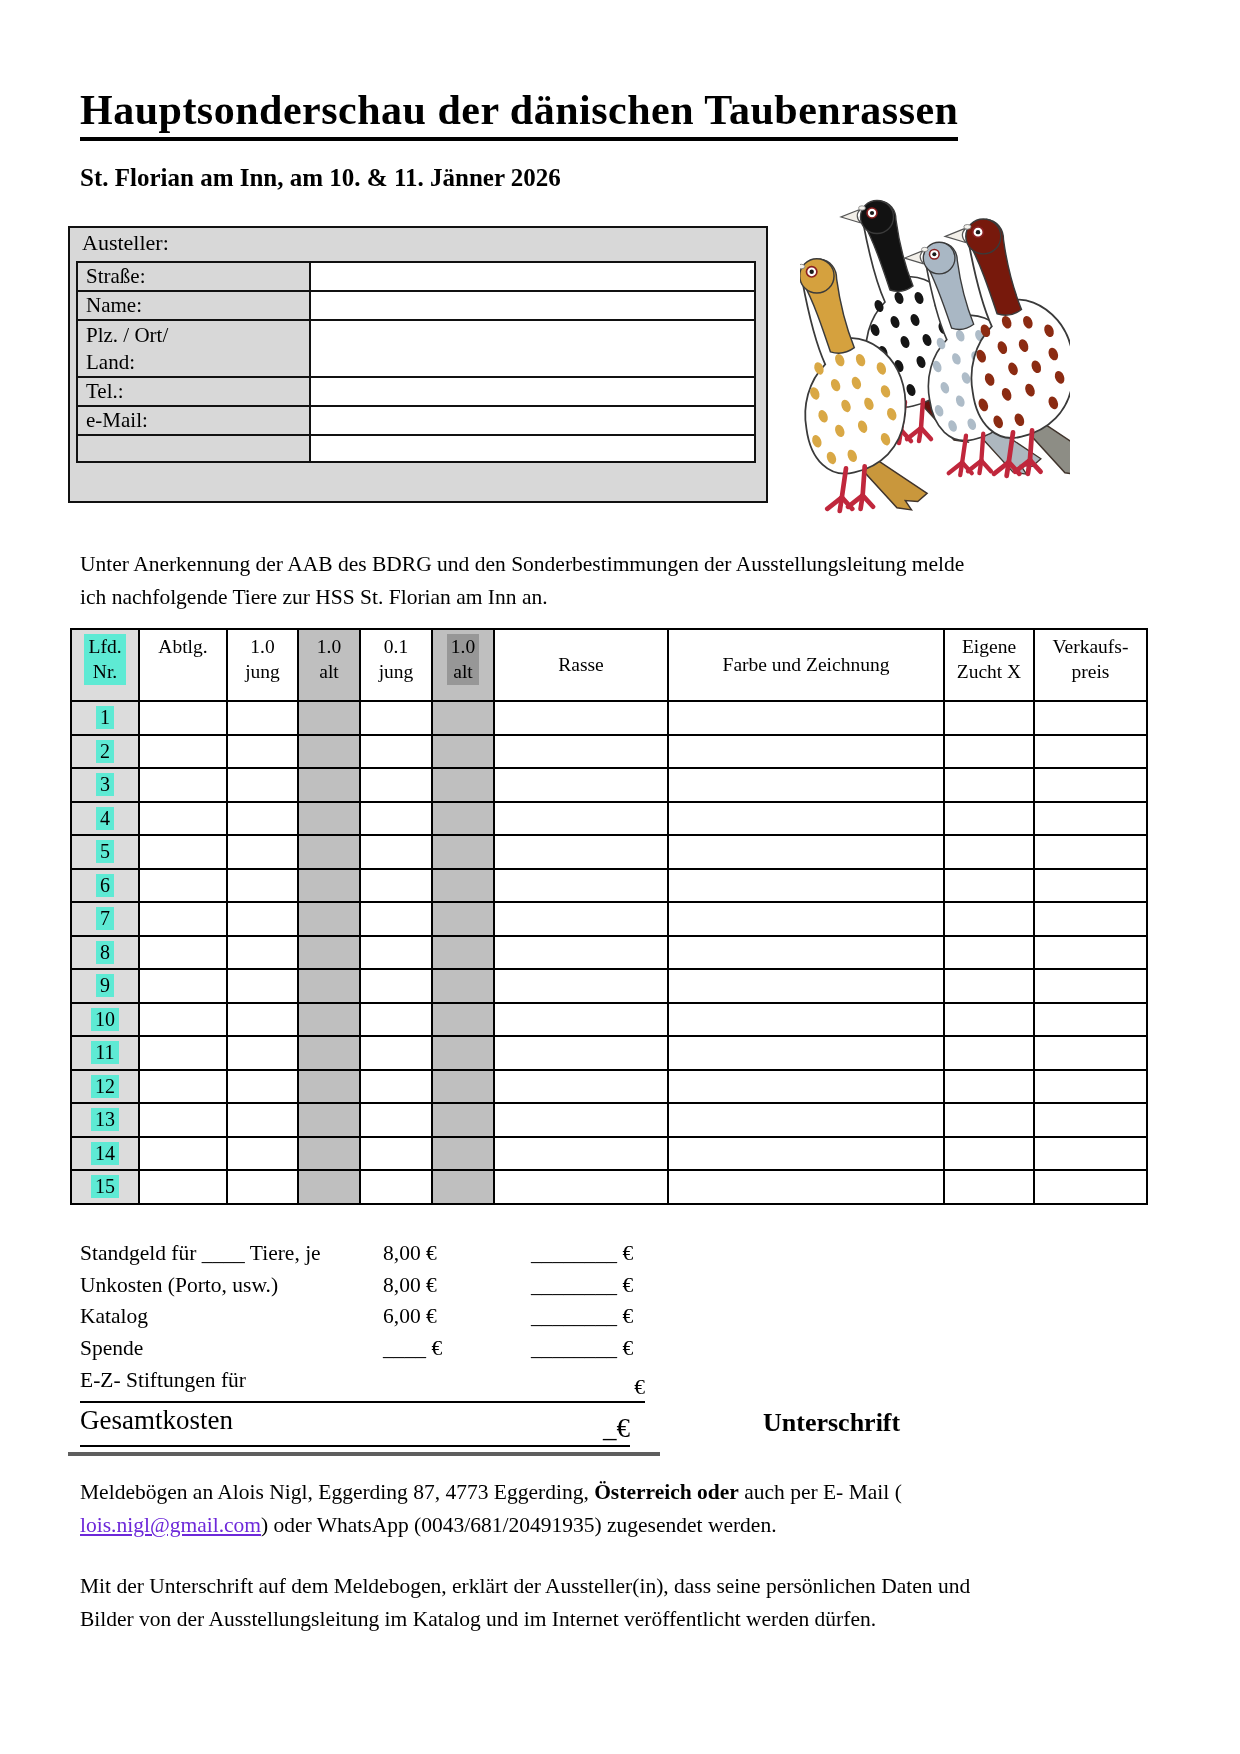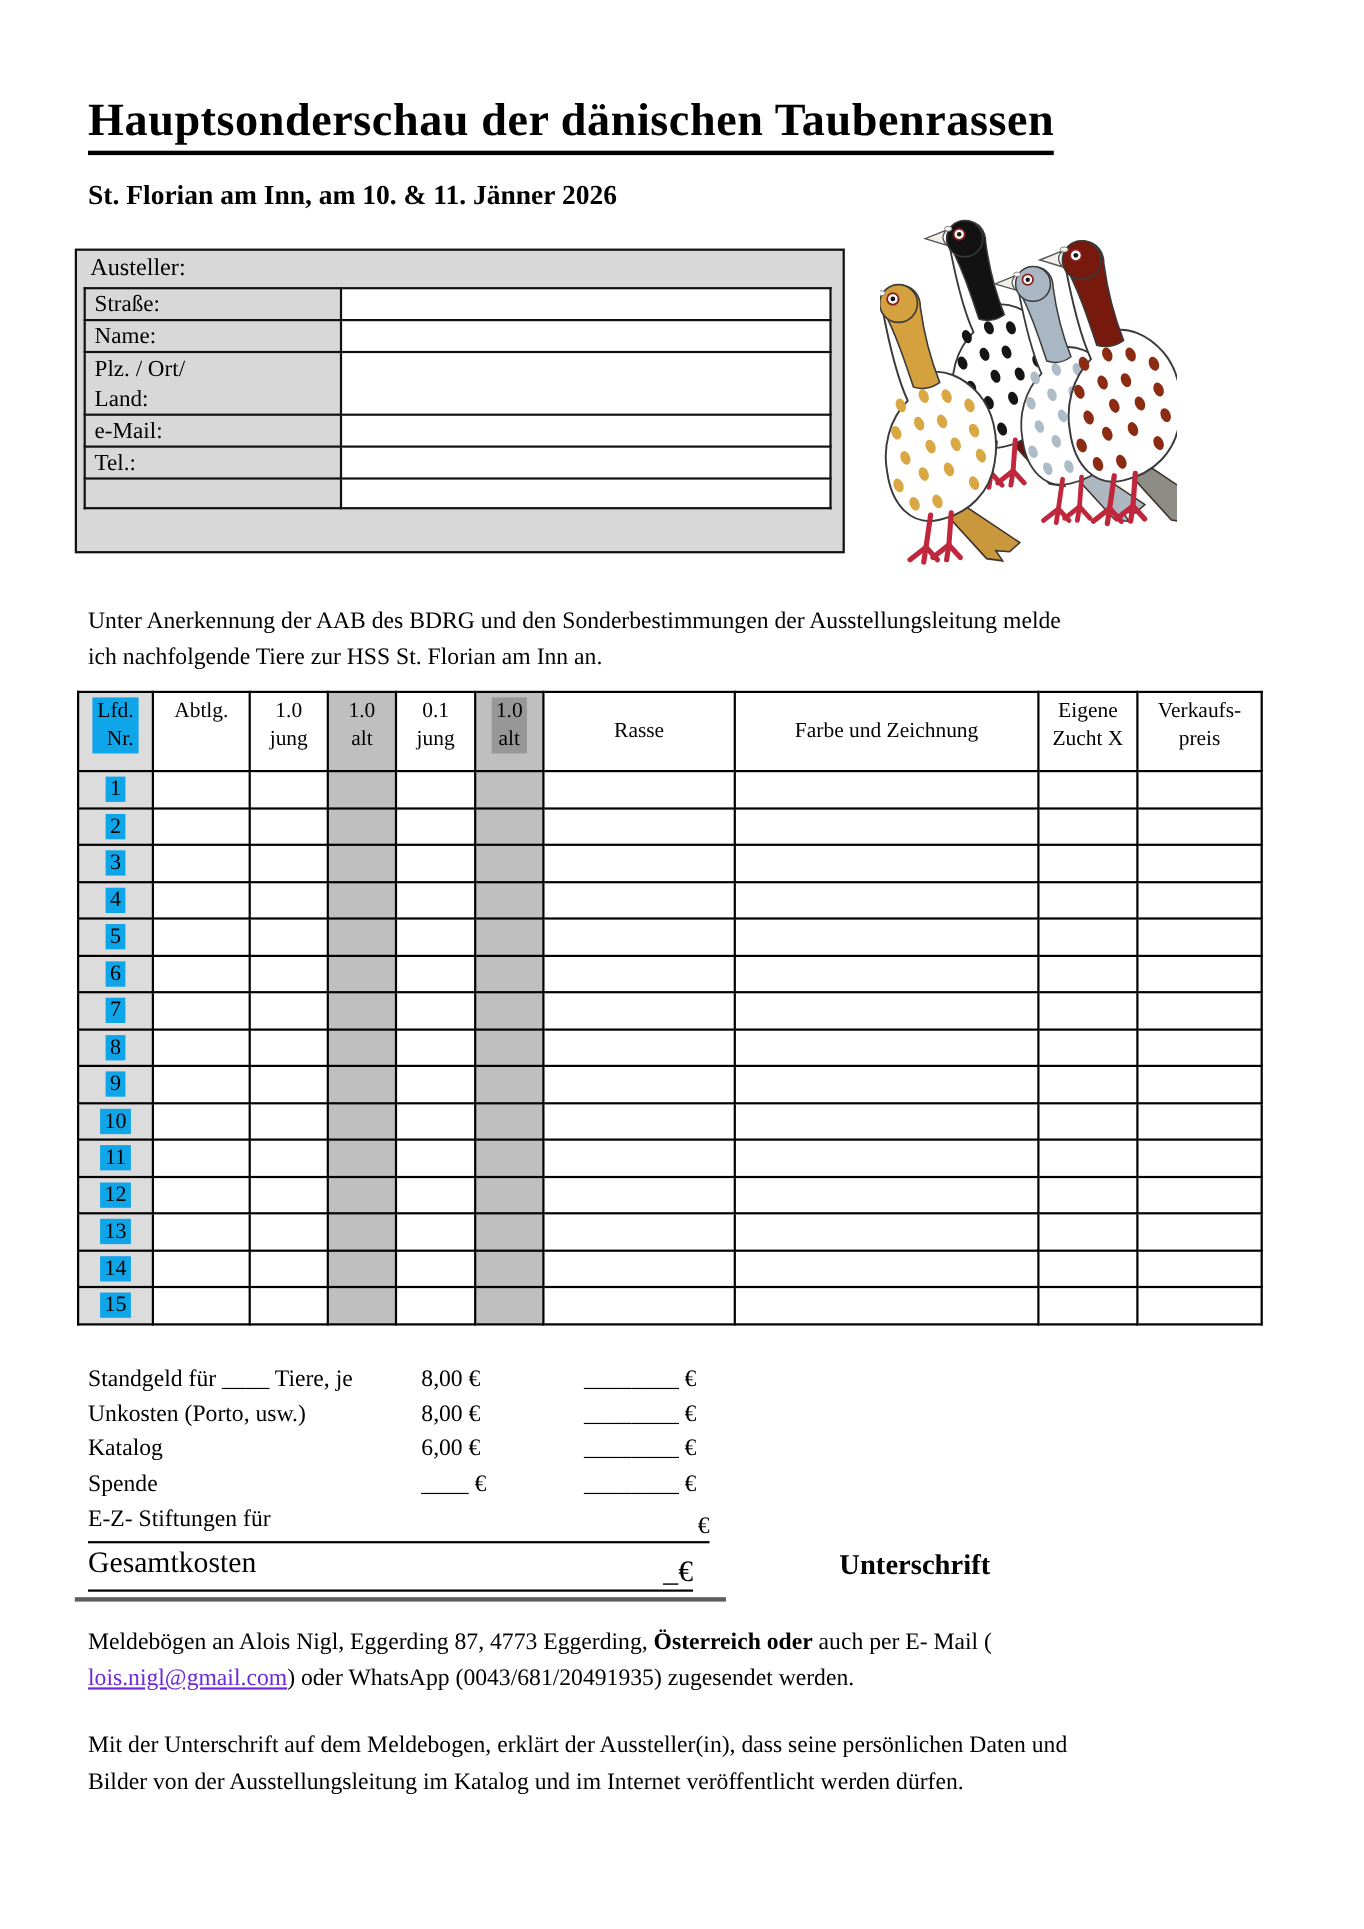--- a/index.html
+++ b/index.html
@@ -27,21 +27,21 @@
 
   
   .entry-table{position:absolute;left:70px;top:628px;border-collapse:collapse;table-layout:fixed;}
   .entry-table th,.entry-table td{border:2.5px solid #000;font-weight:normal;box-sizing:border-box;}
   .entry-table th{font-size:19.5px;line-height:1.3;vertical-align:top;padding-top:4px;
                   white-space:pre-line;text-align:center;height:72px;background:#fff;}
   .entry-table th.mid{vertical-align:middle;padding-top:0;}
   .entry-table td{height:33.5px;font-size:20px;text-align:center;background:#fff;}
   .entry-table .c-num{background:#dcdcdc;}
   .entry-table .c-gray{background:#bfbfbf;}
-  .hl-light{display:inline-block;white-space:pre-line;background:#0ea5e9;padding:0 4px;text-align:right;}
+  .hl-light{display:inline-block;white-space:pre-line;background:#5eead4;padding:0 4px;}
   .hl-dark{display:inline-block;white-space:pre-line;background:#979797;padding:0 4px;}
 
   
   .costs{position:absolute;left:80px;top:1241px;width:565px;font-size:21.5px;}
   .cost-row{display:grid;grid-template-columns:303px 148px 1fr;height:31.6px;align-items:baseline;}
   .ez-row{position:relative;height:33px;border-bottom:2.5px solid #000;margin-top:1px;}
   .ez-cur{position:absolute;right:0;bottom:1px;}
   .total-row{position:relative;height:40px;border-bottom:2.5px solid #000;width:550px;
              font-size:27px;margin-top:2px;}
   .total-cur{position:absolute;right:0;bottom:1px;}
@@ -73,25 +73,25 @@
           <tr style="height: 29px;">
             <td class="lbl">Name:</td>
             <td class="val"></td>
           </tr>
           <tr style="height: 57px;">
             <td class="lbl">Plz. / Ort/
 Land:</td>
             <td class="val"></td>
           </tr>
           <tr style="height: 29px;">
-            <td class="lbl">e-Mail:</td>
+            <td class="lbl">Tel.:</td>
             <td class="val"></td>
           </tr>
           <tr style="height: 29px;">
-            <td class="lbl">Tel.:</td>
+            <td class="lbl">e-Mail:</td>
             <td class="val"></td>
           </tr>
           <tr style="height: 27px;">
             <td class="lbl"></td>
             <td class="val"></td>
           </tr>
         </tbody>
       </table>
   </div>
 

